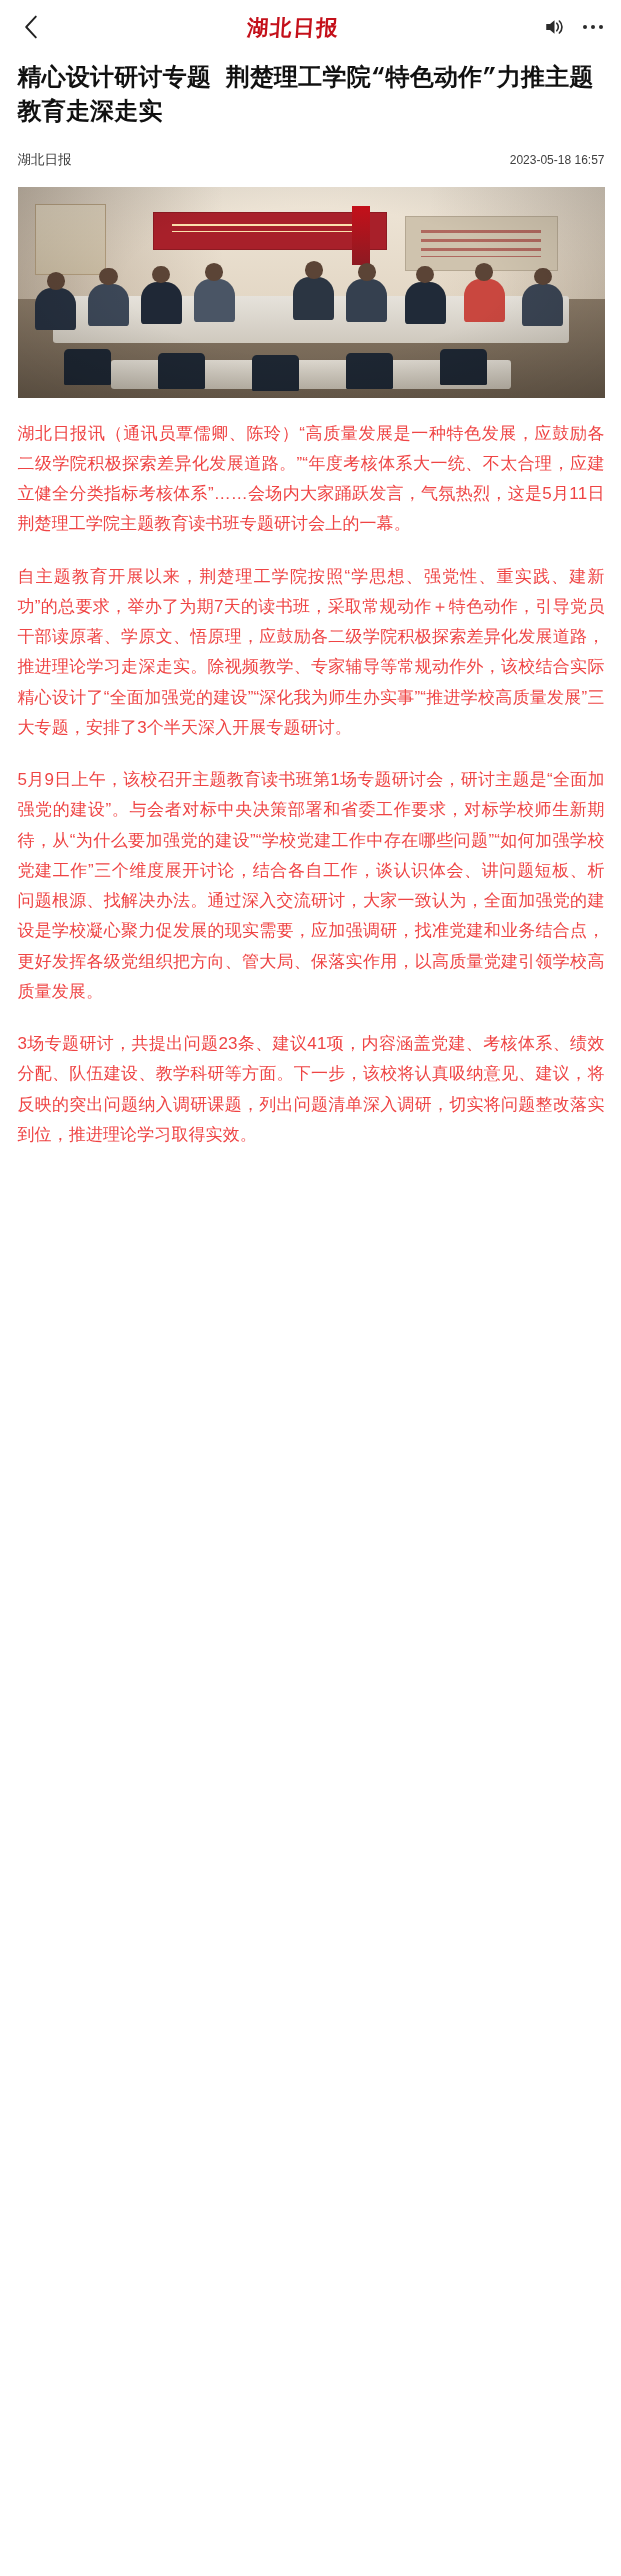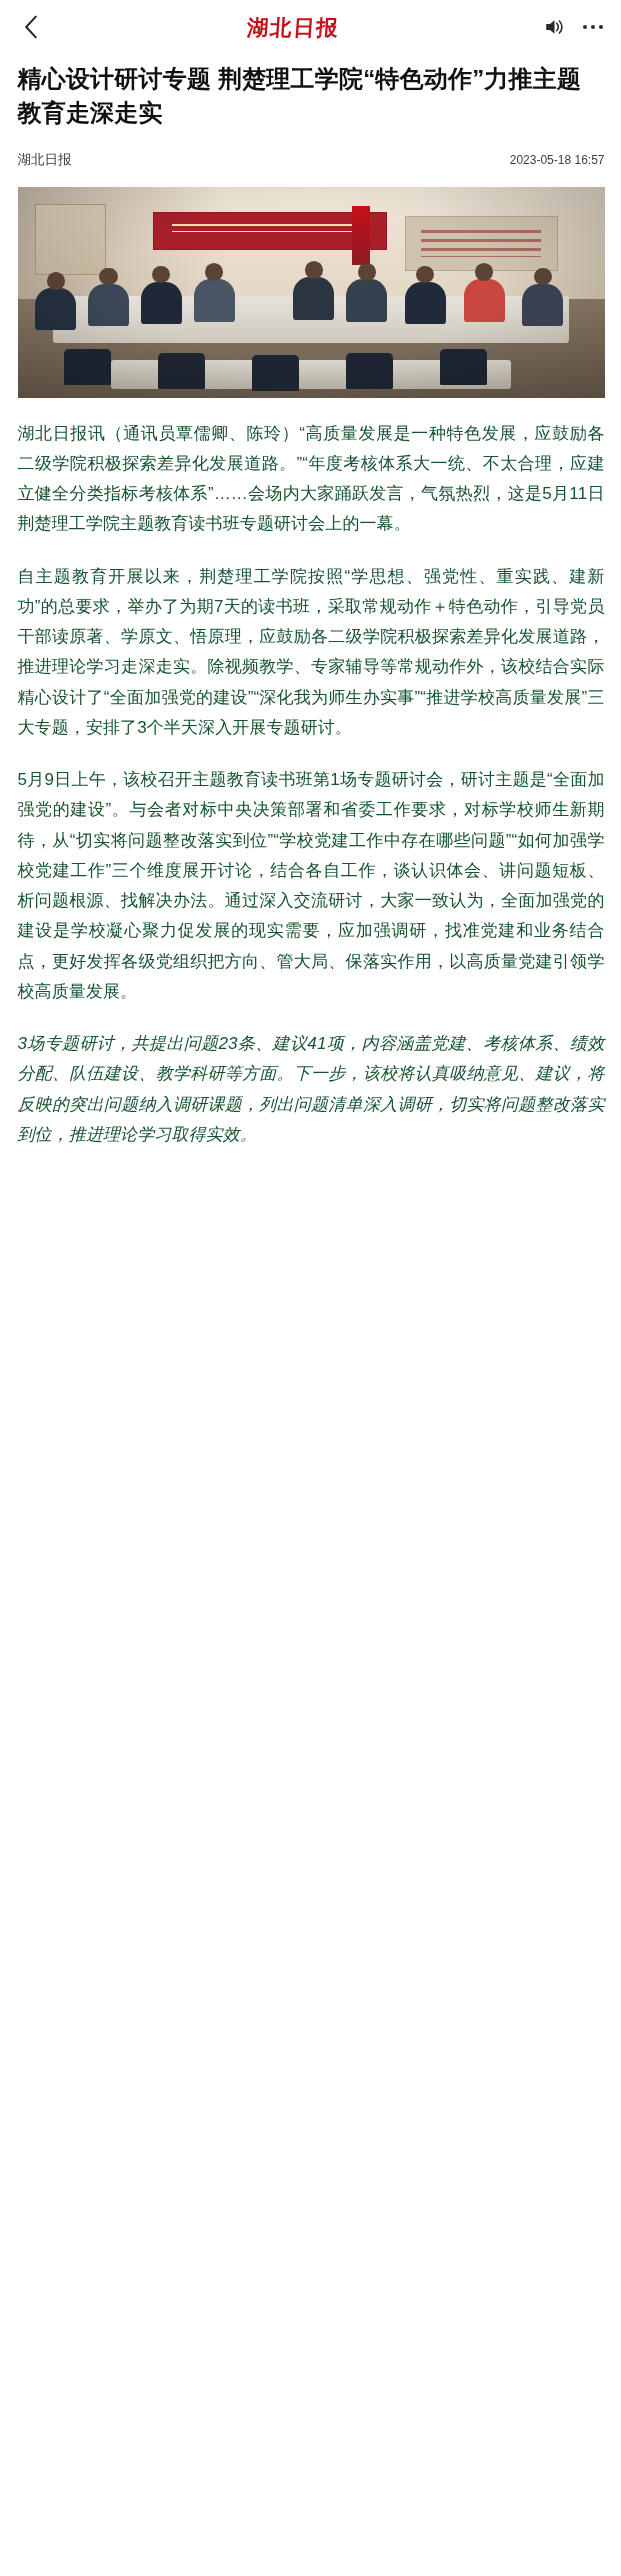--- a/index.html
+++ b/index.html
@@ -71,21 +71,21 @@
   .article {
     padding: 8px 17.5px 32px 17.5px;
   }
   .headline {
     font-size: 24px;
     line-height: 1.42;
     font-weight: 700;
     color: #111111;
     letter-spacing: 0.2px;
     margin-bottom: 21px;
-    font-family: Liberation Sans, sans-serif;
+    font-family: Liberation Mono, monospace;
   }
   .meta {
     display: flex;
     align-items: baseline;
     justify-content: space-between;
     margin-bottom: 17.5px;
   }
   .source {
     font-size: 13.5px;
     color: #3b3b3b;
@@ -199,26 +199,26 @@
   .photo .c5 { left: 72%; bottom: 6%; }
   .photo .vignette {
     position: absolute; inset: 0;
     background: radial-gradient(ellipse at 50% 45%, rgba(0,0,0,0) 45%, rgba(0,0,0,0.18) 100%);
   }
 
   
   .body-text p {
     font-size: 17px;
     line-height: 1.78;
-    color: #14532d;
+    color: #ef4444;
     margin-bottom: 22px;
     text-align: justify;
     letter-spacing: 0.1px;
   }
-  .body-text p:last-child { margin-bottom: 0; font-style: italic; }
+  .body-text p:last-child { margin-bottom: 0; }
 </style>
 </head>
 <body>
 
 <div class="topbar">
   <div class="back-btn">
     <svg width="16" height="24" viewBox="0 0 20 30">
       <path d="M16 2 L4 15 L16 28" fill="none" stroke="#222" stroke-width="2.4" stroke-linecap="round" stroke-linejoin="round"></path>
     </svg>
   </div>
@@ -277,18 +277,18 @@
     <div class="chair c2"></div>
     <div class="chair c3"></div>
     <div class="chair c4"></div>
     <div class="chair c5"></div>
     <div class="vignette"></div>
   </div>
 
   <div class="body-text">
     <p>湖北日报讯（通讯员覃儒卿、陈玲）“高质量发展是一种特色发展，应鼓励各二级学院积极探索差异化发展道路。”“年度考核体系大一统、不太合理，应建立健全分类指标考核体系”……会场内大家踊跃发言，气氛热烈，这是5月11日荆楚理工学院主题教育读书班专题研讨会上的一幕。</p>
     <p>自主题教育开展以来，荆楚理工学院按照“学思想、强党性、重实践、建新功”的总要求，举办了为期7天的读书班，采取常规动作＋特色动作，引导党员干部读原著、学原文、悟原理，应鼓励各二级学院积极探索差异化发展道路，推进理论学习走深走实。除视频教学、专家辅导等常规动作外，该校结合实际精心设计了“全面加强党的建设”“深化我为师生办实事”“推进学校高质量发展”三大专题，安排了3个半天深入开展专题研讨。</p>
-    <p>5月9日上午，该校召开主题教育读书班第1场专题研讨会，研讨主题是“全面加强党的建设”。与会者对标中央决策部署和省委工作要求，对标学校师生新期待，从“切实将问题整改落实到位”“学校党建工作中存在哪些问题”“如何加强学校党建工作”三个维度展开讨论，结合各自工作，谈认识体会、讲问题短板、析问题根源、找解决办法。通过深入交流研讨，大家一致认为，全面加强党的建设是学校凝心聚力促发展的现实需要，应加强调研，找准党建和业务结合点，更好发挥各级党组织把方向、管大局、保落实作用，以高质量党建引领学校高质量发展。</p>
+    <p>5月9日上午，该校召开主题教育读书班第1场专题研讨会，研讨主题是“全面加强党的建设”。与会者对标中央决策部署和省委工作要求，对标学校师生新期待，从“为什么要加强党的建设”“学校党建工作中存在哪些问题”“如何加强学校党建工作”三个维度展开讨论，结合各自工作，谈认识体会、讲问题短板、析问题根源、找解决办法。通过深入交流研讨，大家一致认为，全面加强党的建设是学校凝心聚力促发展的现实需要，应加强调研，找准党建和业务结合点，更好发挥各级党组织把方向、管大局、保落实作用，以高质量党建引领学校高质量发展。</p>
     <p>3场专题研讨，共提出问题23条、建议41项，内容涵盖党建、考核体系、绩效分配、队伍建设、教学科研等方面。下一步，该校将认真吸纳意见、建议，将反映的突出问题纳入调研课题，列出问题清单深入调研，切实将问题整改落实到位，推进理论学习取得实效。</p>
   </div>
 
 </div>
 
 
 </body></html>

